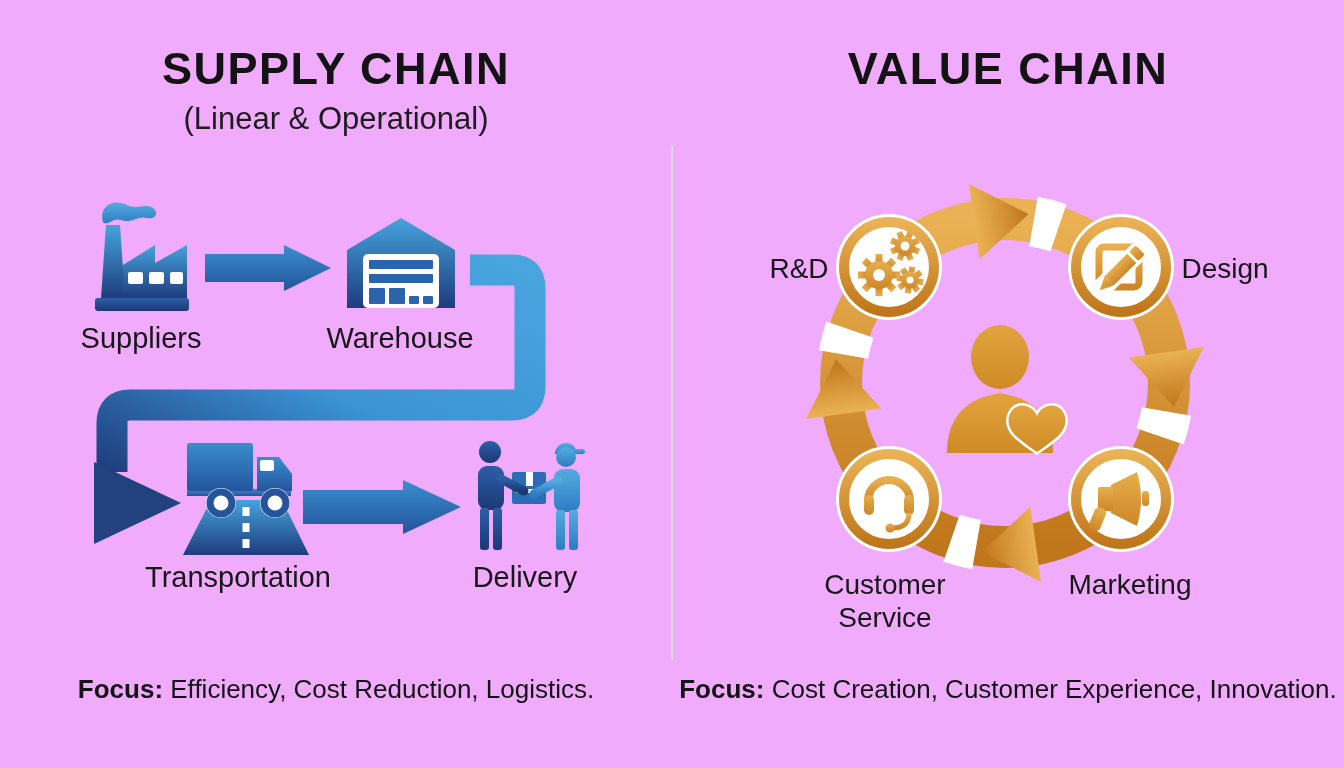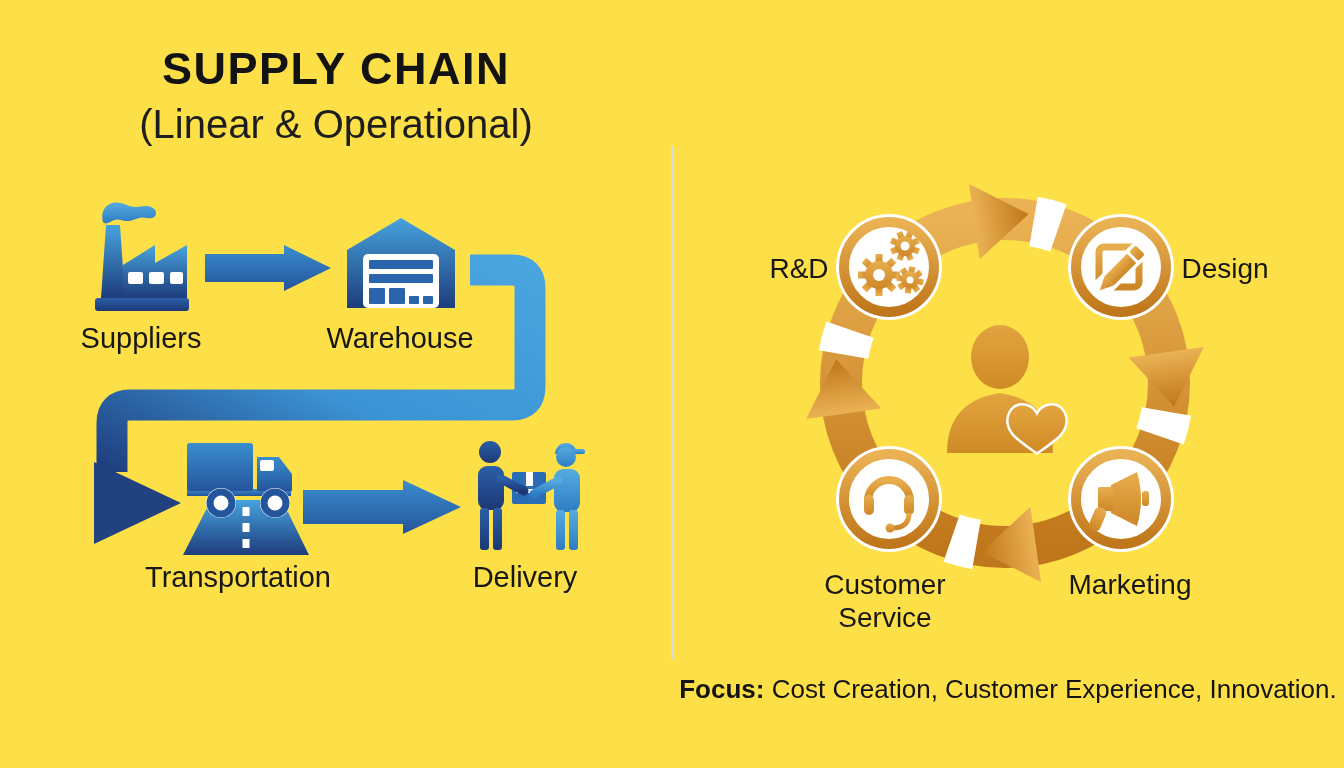--- a/index.html
+++ b/index.html
@@ -1,20 +1,20 @@
 <!DOCTYPE html>
 <html><head>
 <meta charset="utf-8">
 <style>
   html,body{margin:0;padding:0;background:#e8e8e8;}
-  .stage{position:relative;width:1344px;height:768px;background:#fde047;overflow:hidden;
+  .stage{position:relative;width:1344px;height:768px;background:#f0abfc;overflow:hidden;
          font-family:"Liberation Sans",sans-serif;}
   .panel-title{position:absolute;top:46px;width:672px;text-align:center;font-size:45px;
                font-weight:700;letter-spacing:1.5px;color:#131313;line-height:1;}
-  .panel-sub{position:absolute;top:100px;width:672px;text-align:center;font-size:40px;
+  .panel-sub{position:absolute;top:100px;width:672px;text-align:center;font-size:31px;
              font-weight:500;color:#1d1d1d;line-height:1.2;}
   .left-x{left:0;} .right-x{left:672px;}
   svg.diagram{position:absolute;top:150px;width:672px;height:512px;}
   .focus-row{position:absolute;top:674px;width:672px;text-align:center;font-size:26px;
              color:#141414;}
   .focus-row b{font-weight:700;}
   .focus-row span{font-weight:400;}
   .divider{position:absolute;left:671px;top:146px;width:2px;height:514px;background:#dcdcdc;}
   text.lbl{font-size:29px;font-weight:500;fill:#171717;text-anchor:middle;}
   text.lbl-r{font-size:28px;font-weight:500;fill:#171717;text-anchor:middle;}
@@ -117,23 +117,28 @@
       <rect x="101" y="68" width="9" height="40" rx="3" fill="url(#lg-light)"></rect>
       <rect x="44" y="30" width="34" height="32" rx="2" fill="#2a6cb5"></rect>
       <rect x="58" y="30" width="7" height="14" fill="#fff"></rect>
       <rect x="48" y="47" width="26" height="4" fill="#fff"></rect>
       <path d="M33,37 L56,49" stroke="url(#lg-dark)" stroke-width="9" stroke-linecap="round" fill="none"></path>
       <path d="M90,39 L66,52" stroke="url(#lg-light)" stroke-width="9" stroke-linecap="round" fill="none"></path>
     </g>
     <text class="lbl" x="525" y="437">Delivery</text>
   </svg>
 
+  <div class="focus-row left-x">
+    <b>Focus:</b>
+    <span>Efficiency, Cost Reduction, Logistics.</span>
+  </div>
 
   <div class="divider"></div>
 
+  <div class="panel-title right-x">VALUE CHAIN</div>
 
   <svg class="diagram right-x" viewBox="0 0 672 512">
     <defs>
       <linearGradient id="rg-band" x1="0" y1="0" x2="0" y2="1">
         <stop offset="0" stop-color="#eab254"></stop>
           <stop offset="1" stop-color="#c0761a"></stop>
       </linearGradient>
       <linearGradient id="rg-icon" x1="0" y1="0" x2="0" y2="1">
         <stop offset="0" stop-color="#e8ae4e"></stop>
           <stop offset="1" stop-color="#cd8626"></stop>

